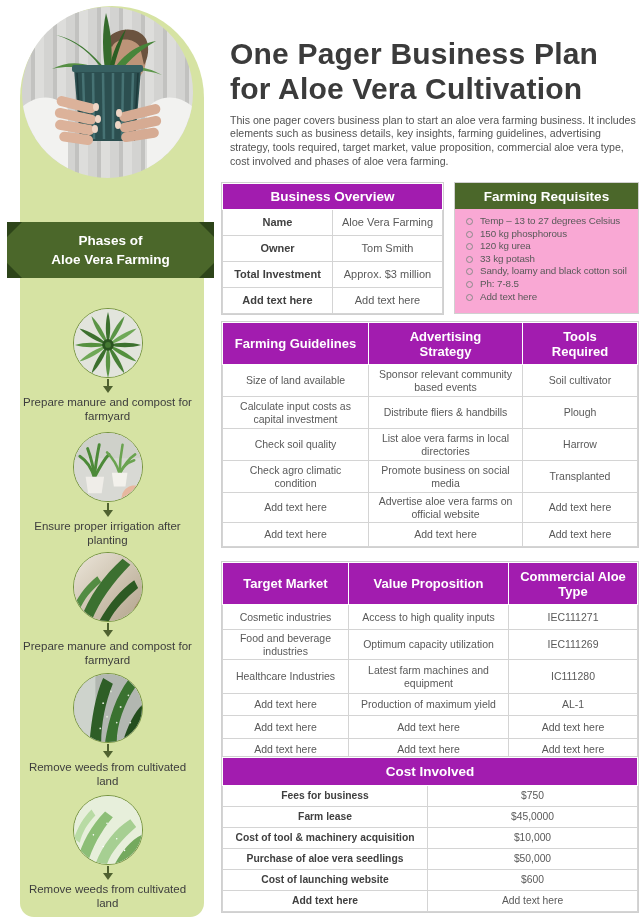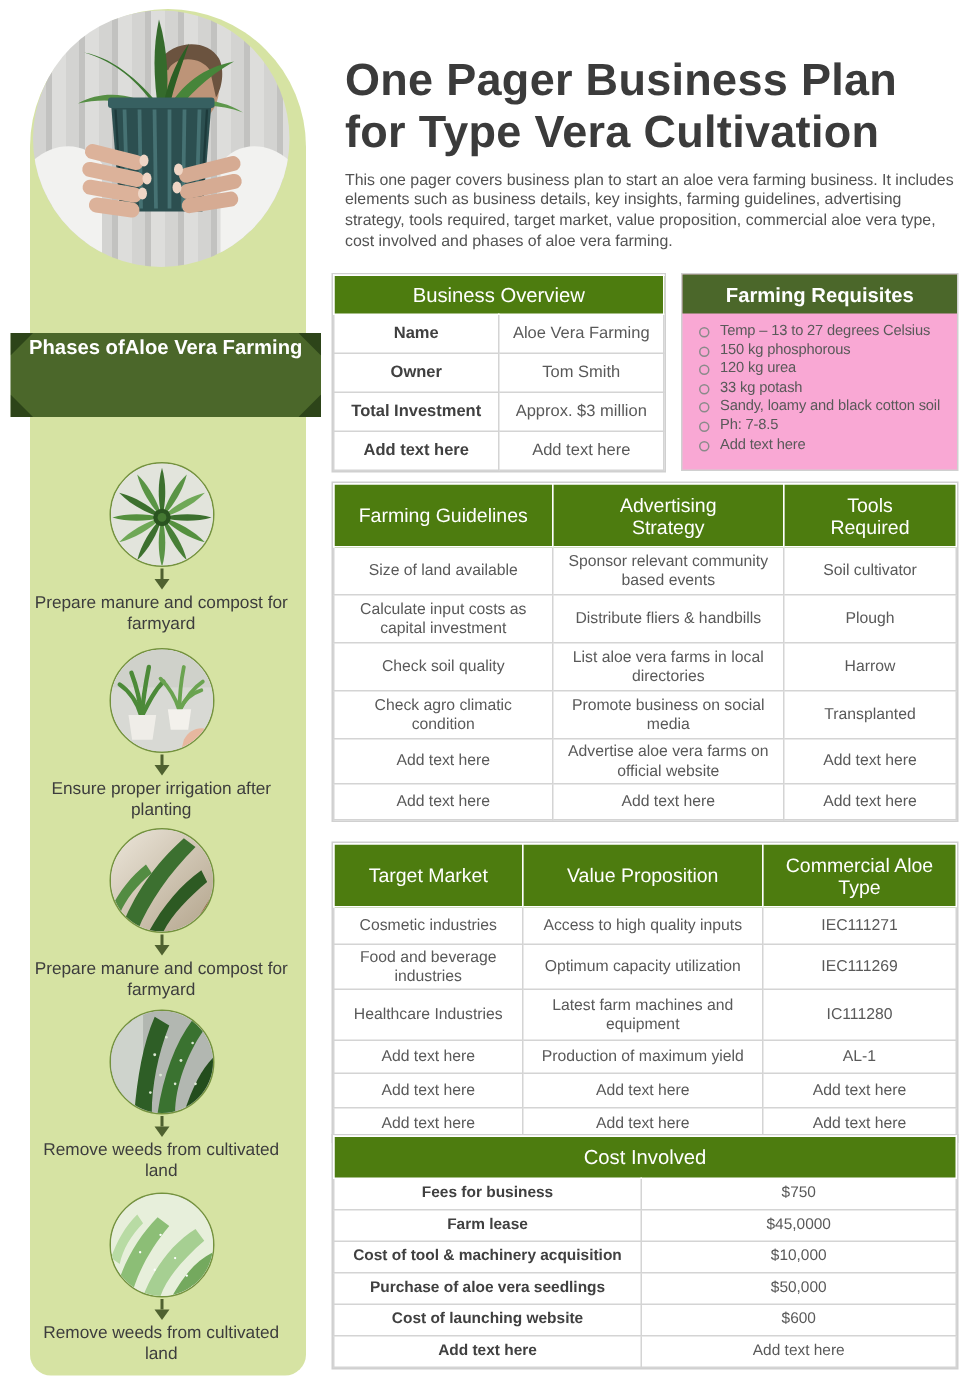--- a/index.html
+++ b/index.html
@@ -8,21 +8,21 @@
   .abs{position:absolute;}
 
   
   .arch{left:20px;top:6px;width:184px;height:911px;background:#d6e3a3;
         border-radius:92px 92px 14px 14px;}
   .photo-circle{left:22px;top:7px;width:171px;height:171px;border-radius:50%;overflow:hidden;
         background:repeating-linear-gradient(90deg,#d3d3d1 0 9px,#c2c2c0 9px 13px,#dddddb 13px 22px);}
   .photo-circle svg{display:block;width:100%;height:100%;}
 
   .ribbon{left:7px;top:222px;width:207px;height:56px;background:#4b672a;color:#fff;
-        display:flex;flex-direction:row;justify-content:center;text-align:center;
+        display:flex;flex-direction:column;justify-content:center;text-align:center;
         font-weight:bold;font-size:13.5px;line-height:19px;}
   .fold{position:absolute;width:15px;height:15px;background:#2d4419;}
   .fold.tl{left:0;top:0;clip-path:polygon(0 0,100% 0,0 100%);}
   .fold.tr{right:0;top:0;clip-path:polygon(0 0,100% 0,100% 100%);}
   .fold.bl{left:0;bottom:0;clip-path:polygon(0 0,0 100%,100% 100%);}
   .fold.br{right:0;bottom:0;clip-path:polygon(100% 0,100% 100%,0 100%);}
 
   .phase{left:22px;width:171px;text-align:center;}
   .p-circle{margin:0 auto;width:70px;height:70px;border-radius:50%;overflow:hidden;
         border:1px solid #74923f;box-sizing:border-box;background:#e2e4dc;}
@@ -35,21 +35,21 @@
   .p-label{margin-top:2px;font-size:11.5px;line-height:14px;color:#3d3d3d;}
 
   
   .title{left:230px;top:16px;width:402px;font-size:30px;line-height:35px;font-weight:bold;
         color:#3b3b3b;letter-spacing:.2px;}
   .title span{display:block;}
   .intro{left:230px;top:103px;width:408px;font-size:10.6px;line-height:13.8px;color:#525252;}
 
   .tbl{position:absolute;border-collapse:collapse;table-layout:fixed;background:#fff;
         box-shadow:0 0 0 1px #d0d0d0;}
-  .tbl th{background:#4d7c0f;color:#fff;font-weight:normal;border:1px solid #fff;
+  .tbl th{background:#a21caf;color:#fff;font-weight:bold;border:1px solid #fff;
         text-align:center;vertical-align:middle;font-size:13px;line-height:15px;padding:2px;}
   .tbl td{border:1px solid #d4d4d4;color:#595959;text-align:center;vertical-align:middle;
         padding:1px 5px;font-size:10.5px;line-height:12.5px;}
   .tbl td.lbl{font-weight:bold;color:#404040;}
   #t-biz td{font-size:11px;margin-top:33px;}
   #t-biz th,#t-req-h,#t-cost th{font-size:13.5px;}
   #t-cost td{font-size:10.3px;}
   #t-guid th.pad2{padding:2px 30px;}
   #t-guid th.pad3{padding:2px 14px;}
   #t-mkt th.pad3{padding:2px 10px;}
@@ -254,21 +254,21 @@
     </div>
     <div class="p-arrow">
         <i class="stem"></i>
         <i class="tip"></i>
       </div>
     <div class="p-label">Remove weeds from cultivated land</div>
   </div>
 
   <h1 class="abs title">
     <span>One Pager Business Plan</span>
-    <span>for Type Vera Cultivation</span>
+    <span>for Aloe Vera Cultivation</span>
   </h1>
   <p class="abs intro">This one pager covers business plan to start an aloe vera farming business. It includes elements such as business details, key insights, farming guidelines, advertising strategy, tools required, target market, value proposition, commercial aloe vera type, cost involved and phases of aloe vera farming.</p>
 
   <table class="tbl" id="t-biz" style="left:222px;top:183px;width:221px">
     <colgroup>
         <col style="width:110px">
         <col>
       </colgroup>
     <tbody>
         <tr style="height:26px">

